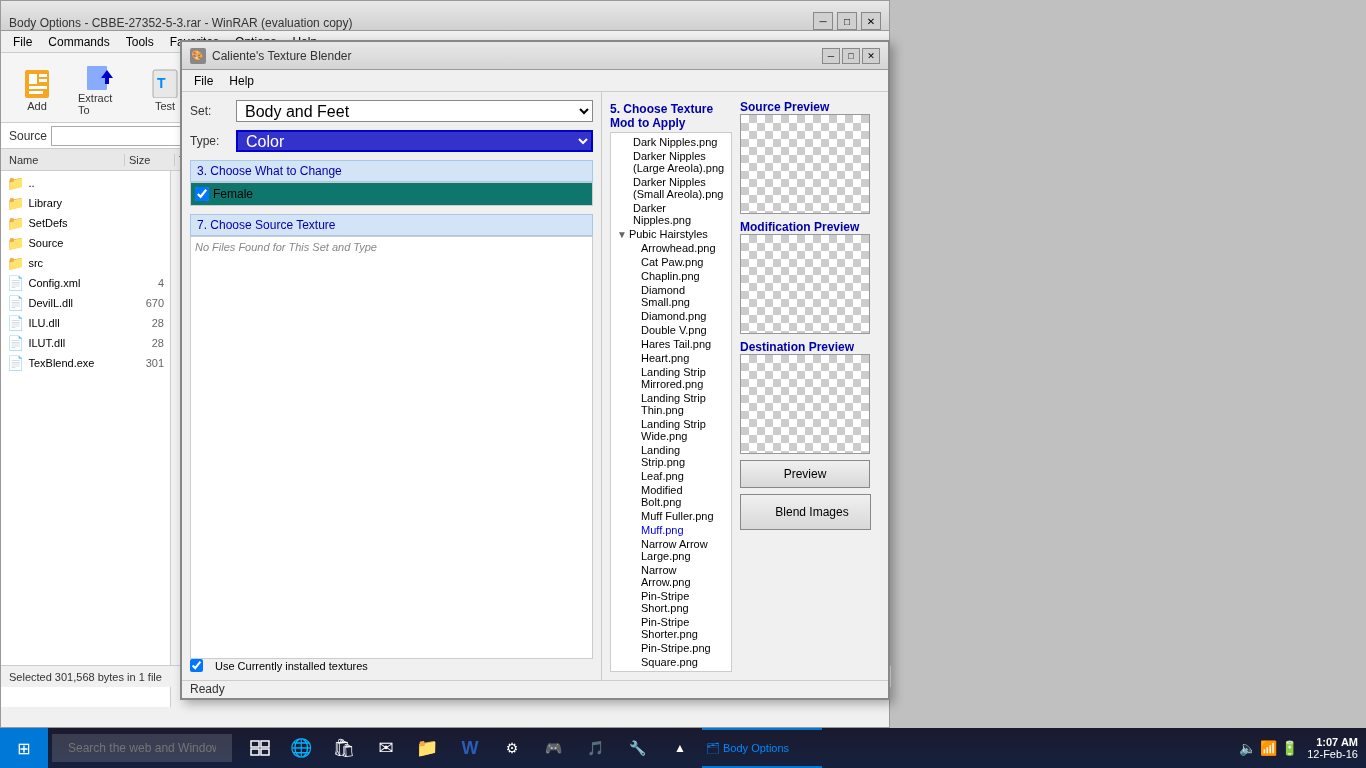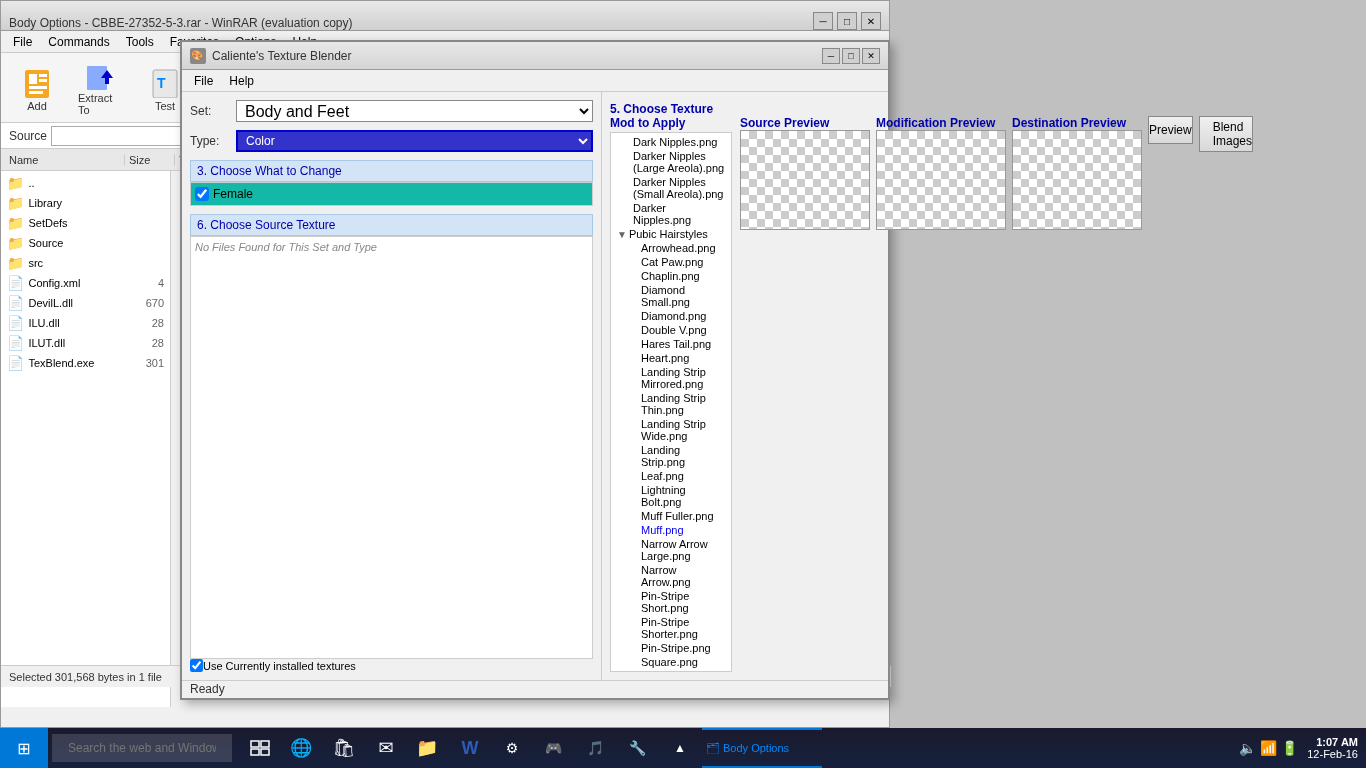--- a/index.html
+++ b/index.html
@@ -333,39 +333,39 @@
       flex: 1;
       height: 22px;
       font-size: 16px;
       border: 1px solid #888;
       background: white;
       padding: 0 4px;
     }
     .type-select-highlighted {
       flex: 1;
       height: 22px;
-      font-size: 12px;
+      font-size: 16px;
       border: 2px solid #0000cc;
       background: #3333cc;
       color: white;
       padding: 0 4px;
     }
 
     
     .section-header {
       background: #d4e4f7;
       border: 1px solid #a8c8e8;
       padding: 3px 6px;
       font-size: 12px;
       color: #0000aa;
       cursor: pointer;
     }
     .section-content {
       border: 1px solid #ccc;
-      background: #14b8a6;
+      background: #0f766e;
       padding: 4px;
       flex: 0 0 auto;
     }
 
     .checkbox-row {
       display: flex;
       align-items: center;
       gap: 4px;
       font-size: 12px;
     }
@@ -388,21 +388,21 @@
       padding: 4px;
       overflow-y: auto;
       font-size: 11px;
       color: #888;
       font-style: italic;
     }
 
     .use-installed-row {
       display: flex;
       align-items: center;
-      gap: 0;
+      gap: 12px;
       font-size: 11px;
     }
 
     
     .dialog-right {
       flex: 1;
       padding: 8px;
       display: flex;
       flex-direction: column;
       gap: 8px;
@@ -471,21 +471,21 @@
       background: linear-gradient(to bottom, #f0f0f0, #d8d8d8);
       border: 1px solid #888;
       font-size: 12px;
       cursor: pointer;
       display: flex;
       align-items: center;
       justify-content: center;
     }
 
     .blend-btn {
-      width: 108px;
+      width: 131px;
       height: 36px;
       background: linear-gradient(to bottom, #f0f0f0, #d8d8d8);
       border: 1px solid #888;
       font-size: 12px;
       cursor: pointer;
       display: flex;
       align-items: center;
       justify-content: center;
       padding-left: 13px;
     }
@@ -510,23 +510,22 @@
     }
     .texture-tree-panel {
       flex: 1;
       display: flex;
       flex-direction: column;
       min-height: 0;
     }
     .preview-panels {
       width: 140px;
       display: flex;
-      flex-direction: row;
+      flex-direction: column;
       gap: 6px;
-      margin-top: 16px;
     }
 
     select option { background: white; color: black; }
   </style>
 </head>
 <body>
 
 <div class="winrar-window">
 
   <div class="winrar-titlebar">
@@ -697,21 +696,21 @@
         <div class="section-content">
           <div class="checkbox-row">
             <input type="checkbox" checked="" style="">
             <label>Female</label>
           </div>
         </div>
       </div>
 
       <div class="source-section">
         <div class="section-header">
-          <span>6. Choose Source Texture</span>
+          <span>7. Choose Source Texture</span>
         </div>
         <div class="source-content">
           <span>No Files Found for This Set and Type</span>
         </div>
         <div class="use-installed-row">
           <input type="checkbox" checked="" style="">
           <label>Use Currently installed textures</label>
         </div>
       </div>
 
@@ -742,21 +741,21 @@
               <div class="texture-item" style="padding-left:28px;">Diamond Small.png</div>
               <div class="texture-item" style="padding-left:28px;">Diamond.png</div>
               <div class="texture-item" style="padding-left:28px;">Double V.png</div>
               <div class="texture-item" style="padding-left:28px;">Hares Tail.png</div>
               <div class="texture-item" style="padding-left:28px;">Heart.png</div>
               <div class="texture-item" style="padding-left:28px;">Landing Strip Mirrored.png</div>
               <div class="texture-item" style="padding-left:28px;">Landing Strip Thin.png</div>
               <div class="texture-item" style="padding-left:28px;">Landing Strip Wide.png</div>
               <div class="texture-item" style="padding-left:28px;">Landing Strip.png</div>
               <div class="texture-item" style="padding-left:28px;">Leaf.png</div>
-              <div class="texture-item" style="padding-left:28px;">Lightning Bolt.png</div>
+              <div class="texture-item" style="padding-left:28px;">Modified Bolt.png</div>
               <div class="texture-item" style="padding-left:28px;">Muff Fuller.png</div>
               <div class="texture-item blue-link" style="padding-left:28px;">Muff.png</div>
               <div class="texture-item" style="padding-left:28px;">Narrow Arrow Large.png</div>
               <div class="texture-item" style="padding-left:28px;">Narrow Arrow.png</div>
               <div class="texture-item" style="padding-left:28px;">Pin-Stripe Short.png</div>
               <div class="texture-item" style="padding-left:28px;">Pin-Stripe Shorter.png</div>
               <div class="texture-item" style="padding-left:28px;">Pin-Stripe.png</div>
               <div class="texture-item" style="padding-left:28px;">Square.png</div>
               <div class="texture-item blue-link" style="padding-left:28px;">The Short Cut.png</div>
 

